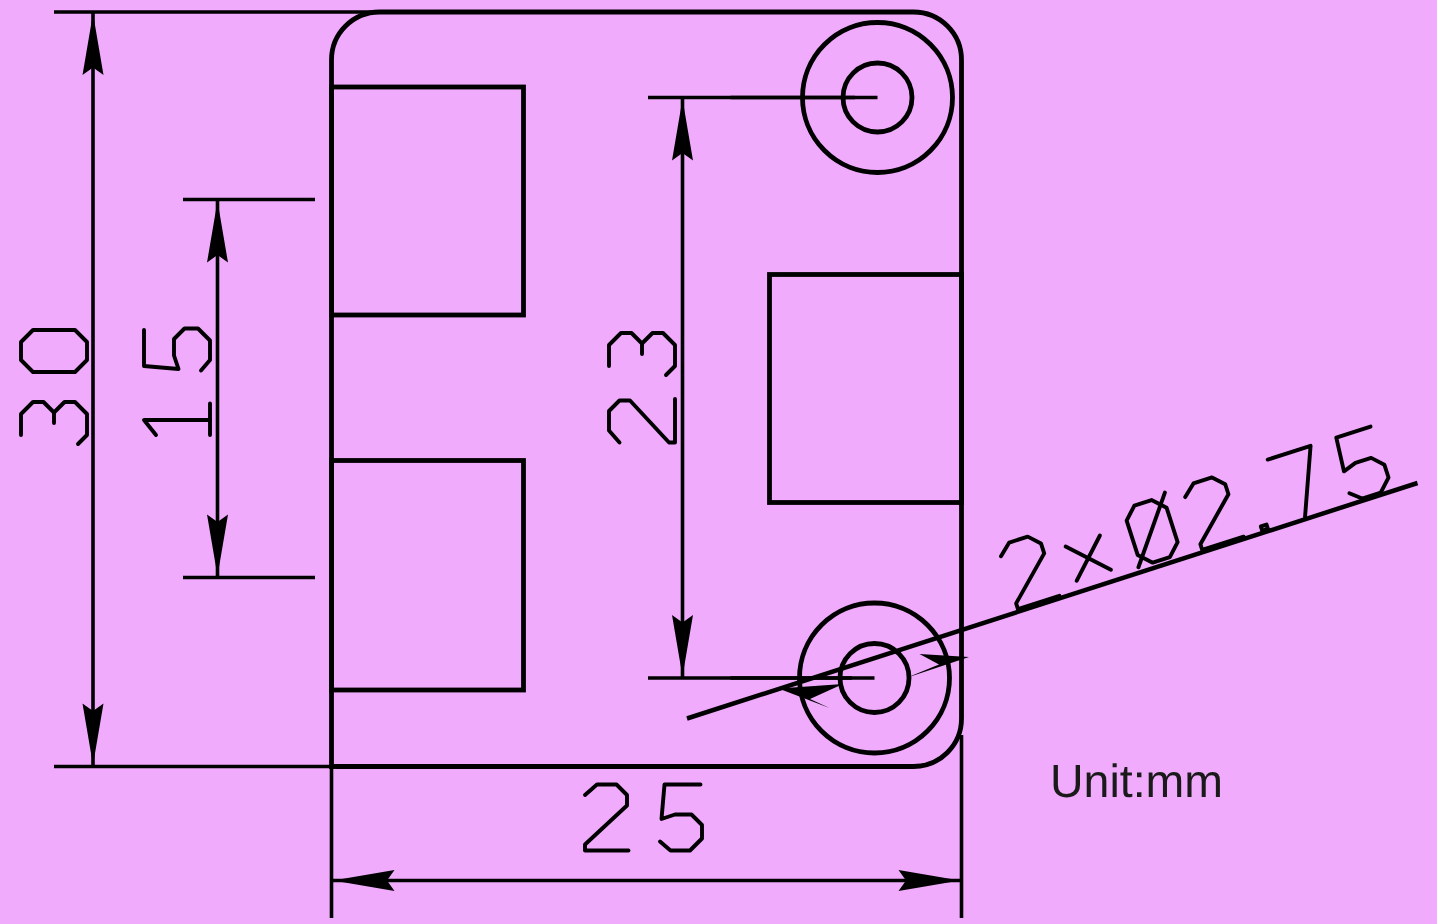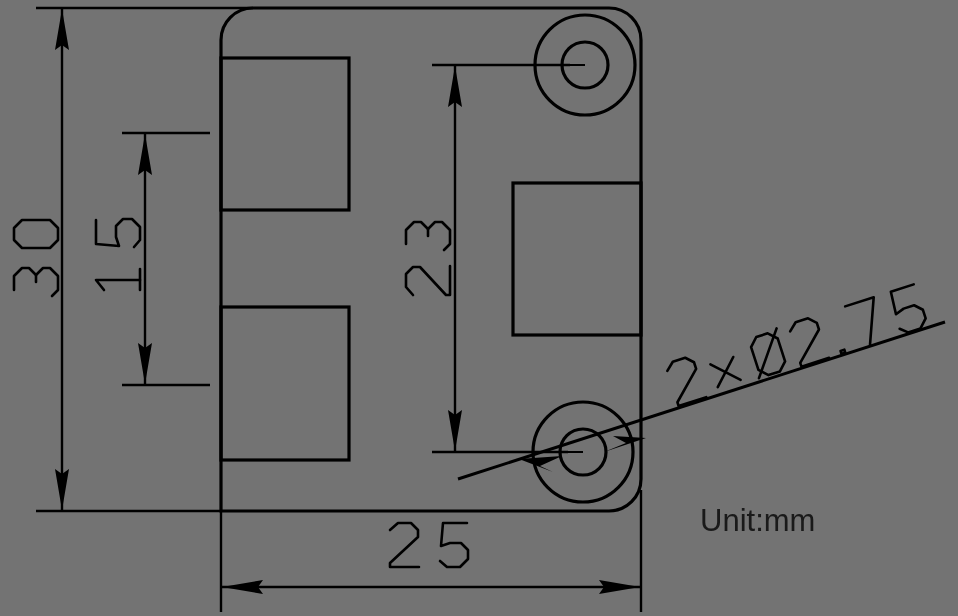--- a/index.html
+++ b/index.html
@@ -10,21 +10,21 @@
   body {
     width: 958px;
     height: 616px;
     font-family: "Liberation Sans", sans-serif;
     overflow: hidden;
   }
   #drawing-root {
     position: relative;
     width: 958px;
     height: 616px;
-    background: #737373;
+    background: #f0abfc;
   }
   svg.cad {
     display: block;
     width: 958px;
     height: 616px;
   }
   .outline {
     fill: none;
     stroke: #000000;
     stroke-width: 3.2;

